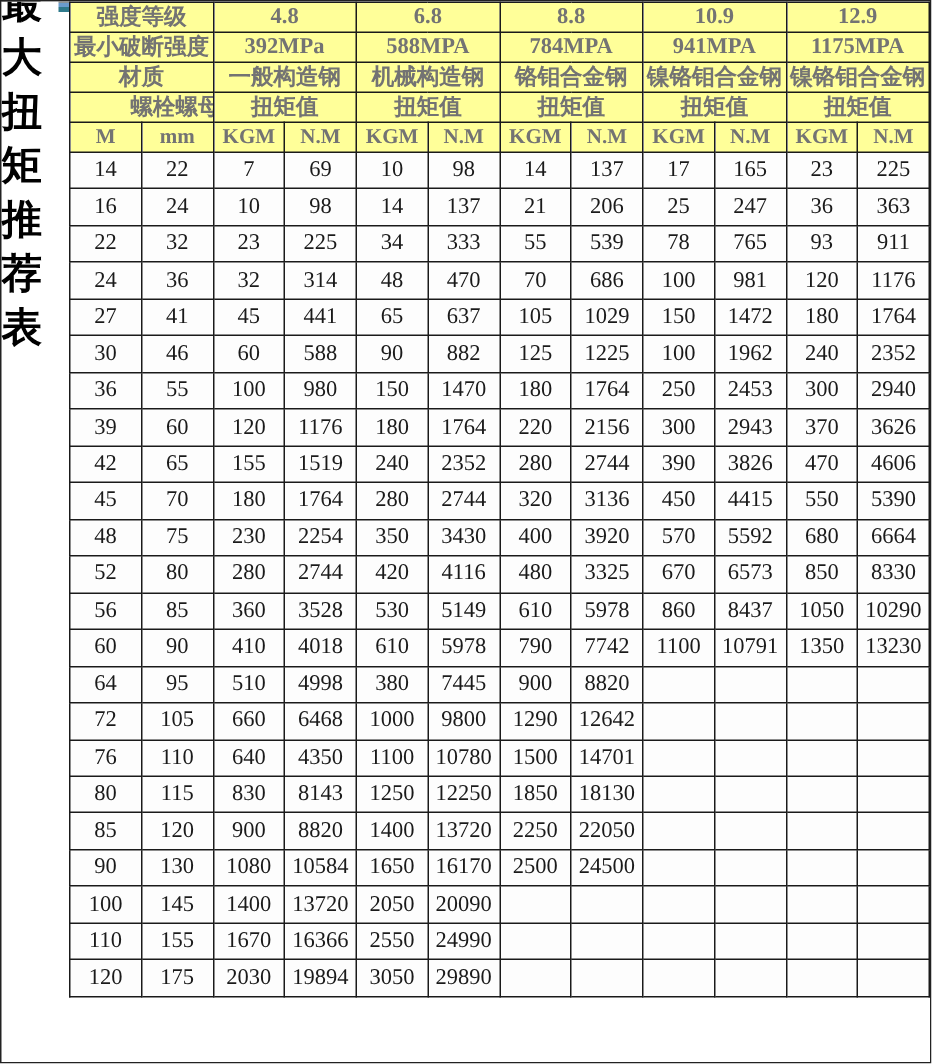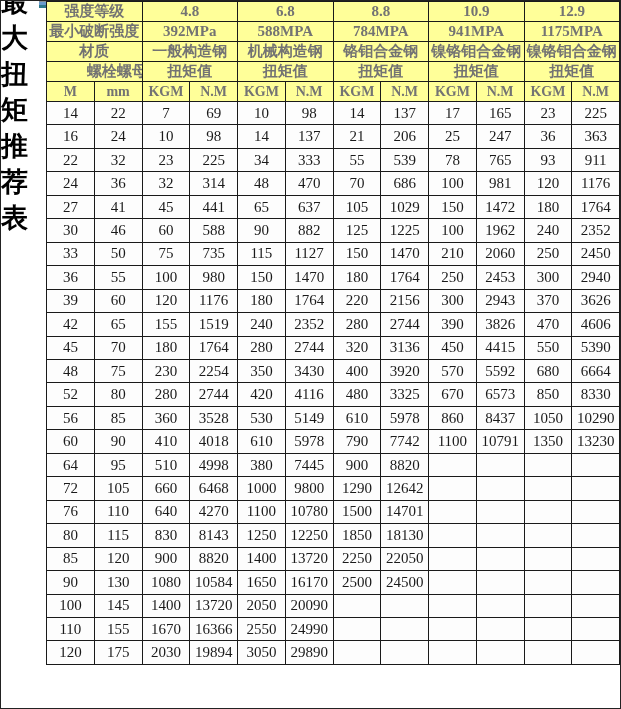--- a/index.html
+++ b/index.html
@@ -212,34 +212,20 @@
           <td>90</td>
           <td>882</td>
           <td>125</td>
           <td>1225</td>
           <td>100</td>
           <td>1962</td>
           <td>240</td>
           <td>2352</td>
         </tr>
         <tr>
-          <td>33</td>
-          <td>50</td>
-          <td>75</td>
-          <td>735</td>
-          <td>115</td>
-          <td>1127</td>
-          <td>150</td>
-          <td>1470</td>
-          <td>210</td>
-          <td>2060</td>
-          <td>250</td>
-          <td>2450</td>
-        </tr>
-        <tr>
           <td>36</td>
           <td>55</td>
           <td>100</td>
           <td>980</td>
           <td>150</td>
           <td>1470</td>
           <td>180</td>
           <td>1764</td>
           <td>250</td>
           <td>2453</td>
@@ -369,21 +355,21 @@
           <td>12642</td>
           <td></td>
           <td></td>
           <td></td>
           <td></td>
         </tr>
         <tr>
           <td>76</td>
           <td>110</td>
           <td>640</td>
-          <td>4270</td>
+          <td>4350</td>
           <td>1100</td>
           <td>10780</td>
           <td>1500</td>
           <td>14701</td>
           <td></td>
           <td></td>
           <td></td>
           <td></td>
         </tr>
         <tr>

